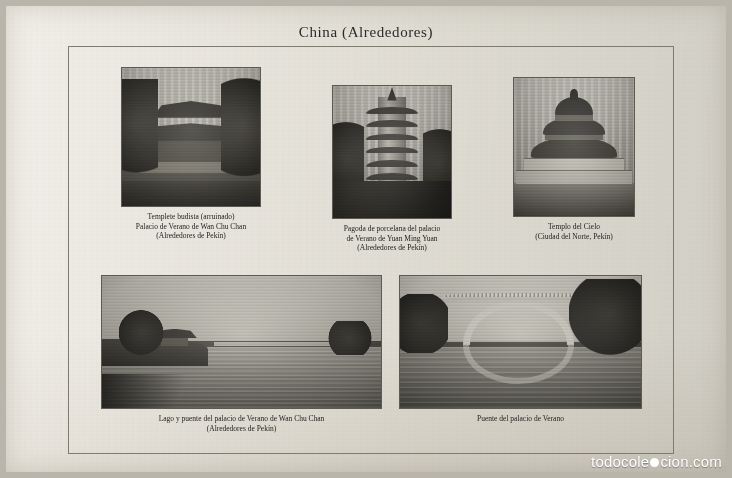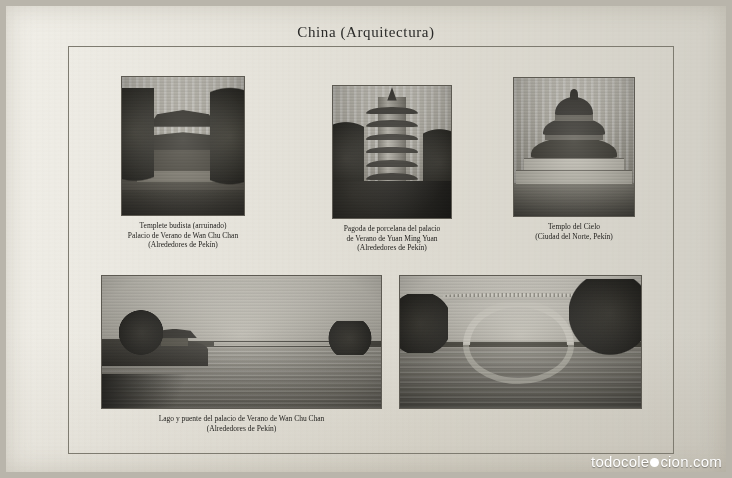--- a/index.html
+++ b/index.html
@@ -90,21 +90,21 @@
     margin-top: 5px;
     text-align: center;
     font-size: 7.5px;
     line-height: 9.5px;
     color: #23221f;
     font-family: "Liberation Serif", serif;
     white-space: pre-line;
   }
 
   
-  #plate-0 { left: 52px;  top: 29px;  width: 124px; }
+  #plate-0 { left: 52px;  top: 20px;  width: 140px; }
   #plate-0 .photo { height: 138px; }
   #plate-1 { left: 263px; top: 38px;  width: 120px; }
   #plate-1 .photo { height: 132px; }
   #plate-2 { left: 444px; top: 30px;  width: 122px; }
   #plate-2 .photo { height: 138px; }
   #plate-3 { left: 32px;  top: 228px; width: 281px; }
   #plate-3 .photo { height: 132px; }
   #plate-4 { left: 330px; top: 228px; width: 243px; }
   #plate-4 .photo { height: 132px; }
 
@@ -338,21 +338,21 @@
     position: relative;
     top: 0px;
   }
 </style>
 </head>
 <body>
 
 <div class="page">
   <div class="paper-noise"></div>
 
-  <div class="sheet-title">China (Arquitectura)</div>
+  <div class="sheet-title">China (Alrededores)</div>
 
   <div class="frame">
     <div class="plates">
 
       <div class="plate" id="plate-0">
         <div class="photo">
           <div class="sky"></div>
           <div class="s0-hill"></div>
           <div class="s0-base"></div>
           <div class="s0-body"></div>
@@ -437,19 +437,20 @@
           <div class="s4-shore"></div>
           <div class="s4-arch-refl"></div>
           <div class="s4-arch"></div>
           <div class="s4-deck"></div>
           <div class="s4-rail"></div>
           <div class="s4-tree-l"></div>
           <div class="s4-tree-r"></div>
           <div class="grain"></div>
           <div class="vig"></div>
         </div>
+        <div class="caption">Puente del palacio de Verano</div>
       </div>
 
     </div>
   </div>
 
   <div class="watermark"><span>todocole</span><span class="wm-dot"></span><span>cion.com</span></div>
 </div>
 
 </body></html>

